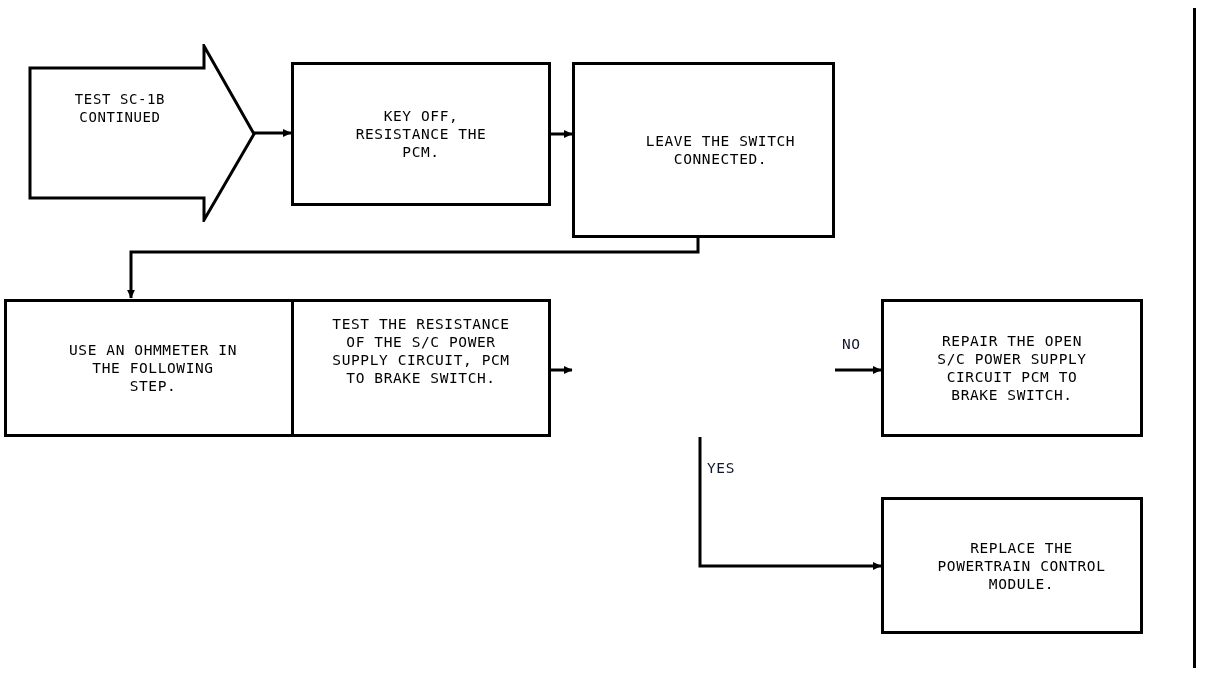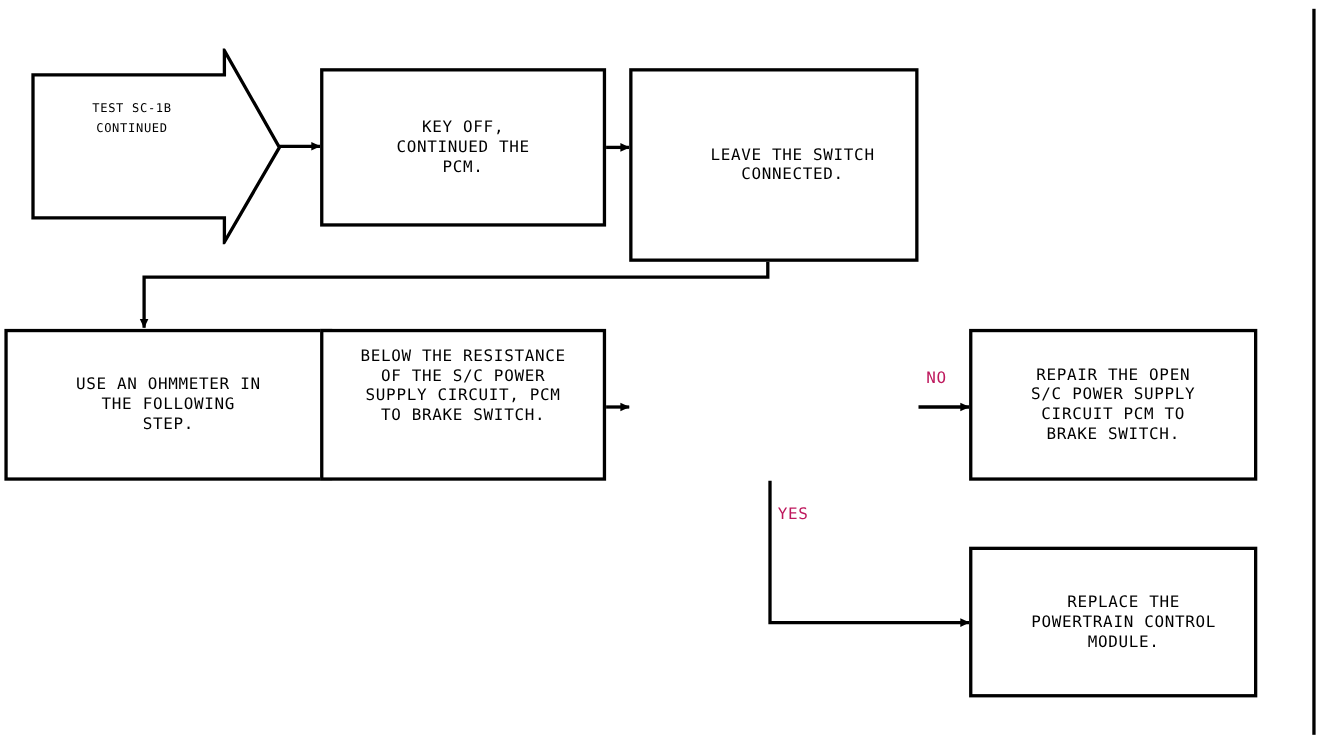--- a/index.html
+++ b/index.html
@@ -40,41 +40,41 @@
     width: 228px;
     height: 178px;
   }
   .pennant svg { display: block; }
   .pennant .label {
     position: absolute;
     left: 8px;
     top: 46px;
     width: 168px;
     text-align: center;
-    font-size: 11px;
+    font-size: 14px;
     line-height: 18px;
     letter-spacing: 0.6px;
     color: #000000;
     white-space: pre-line;
     font-weight: 500;
   }
   .conn {
     position: absolute;
     left: 0;
     top: 0;
     width: 1216px;
     height: 676px;
     pointer-events: none;
   }
   .edge-label {
     position: absolute;
     font-size: 14.5px;
     line-height: 16px;
     letter-spacing: 0.6px;
-    color: #be185d;
+    color: #0f172a;
     font-weight: 500;
     white-space: nowrap;
   }
   .page-rule {
     position: absolute;
     background: #000000;
   }
 </style>
 </head>
 <body>
@@ -108,37 +108,37 @@
   <div class="pennant">
     <svg viewBox="0 0 228 178" width="228" height="178" xmlns="http://www.w3.org/2000/svg">
       <path d="M2,24 L176,24 L176,2 L226,90 L176,176 L176,154 L2,154 Z" fill="#ffffff" stroke="#000000" stroke-width="3" stroke-linejoin="miter"></path>
     </svg>
     <div class="label">TEST SC-1B
 CONTINUED</div>
   </div>
 
   <div class="node" style="left:291px; top:62px; width:260px; height:144px;">
     <div class="txt">KEY OFF,
-CONTINUED THE
+RESISTANCE THE
 PCM.</div>
   </div>
 
   <div class="node" style="left:572px; top:62px; width:263px; height:176px;padding-left:34px;">
     <div class="txt">LEAVE THE SWITCH
 CONNECTED.</div>
   </div>
 
   <div class="node" style="left:4px; top:299px; width:298px; height:138px;">
     <div class="txt">USE AN OHMMETER IN
 THE FOLLOWING
 STEP.</div>
   </div>
 
   <div class="node" style="left:291px; top:299px; width:260px; height:138px; align-items:flex-start;">
-    <div class="txt" style="margin-top:13px;">BELOW THE RESISTANCE
+    <div class="txt" style="margin-top:13px;">TEST THE RESISTANCE
 OF THE S/C POWER
 SUPPLY CIRCUIT, PCM
 TO BRAKE SWITCH.</div>
   </div>
 
 
   <div class="node" style="left:881px; top:299px; width:262px; height:138px;">
     <div class="txt">REPAIR THE OPEN
 S/C POWER SUPPLY
 CIRCUIT PCM TO

